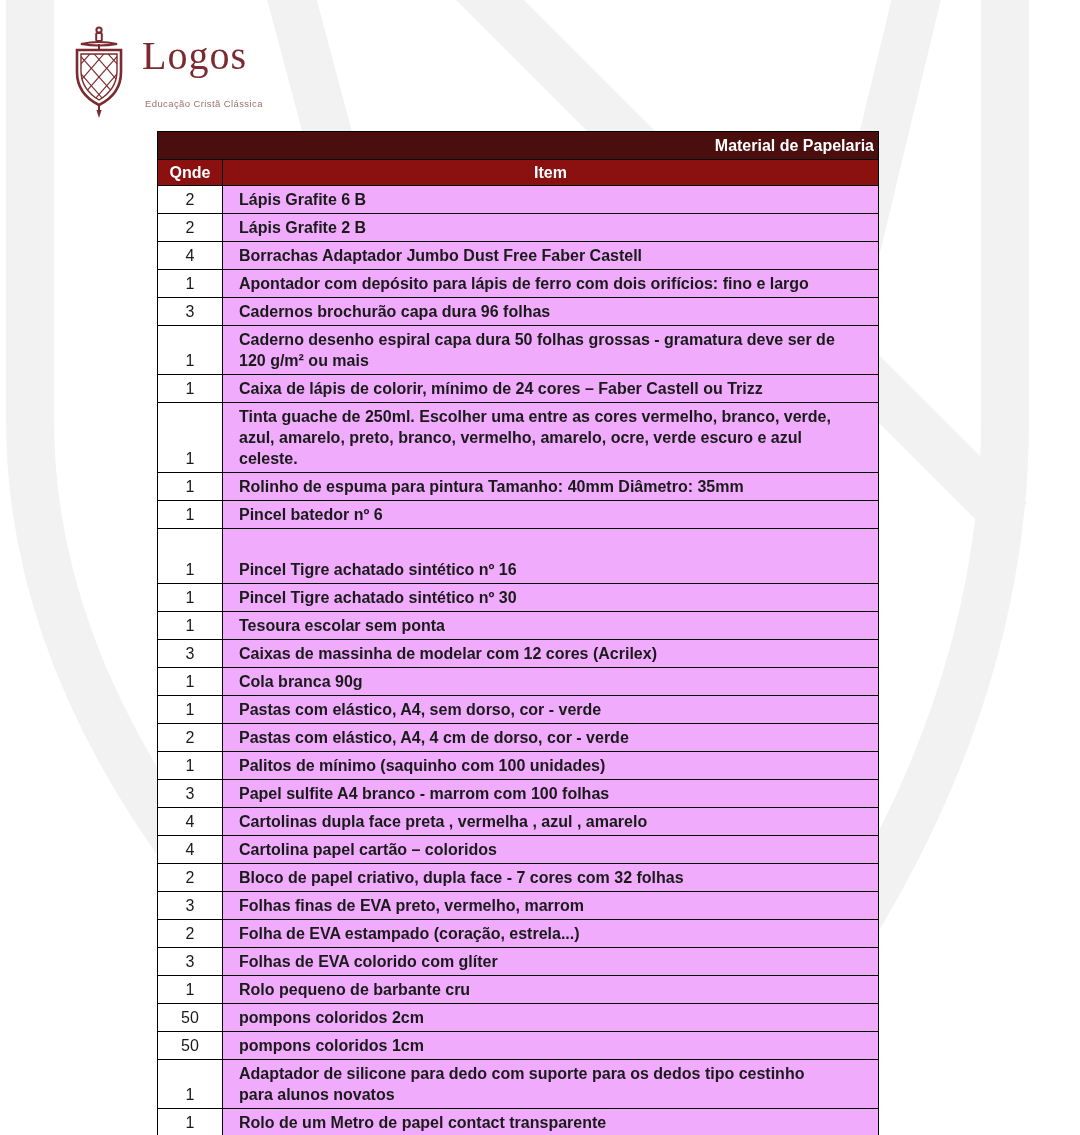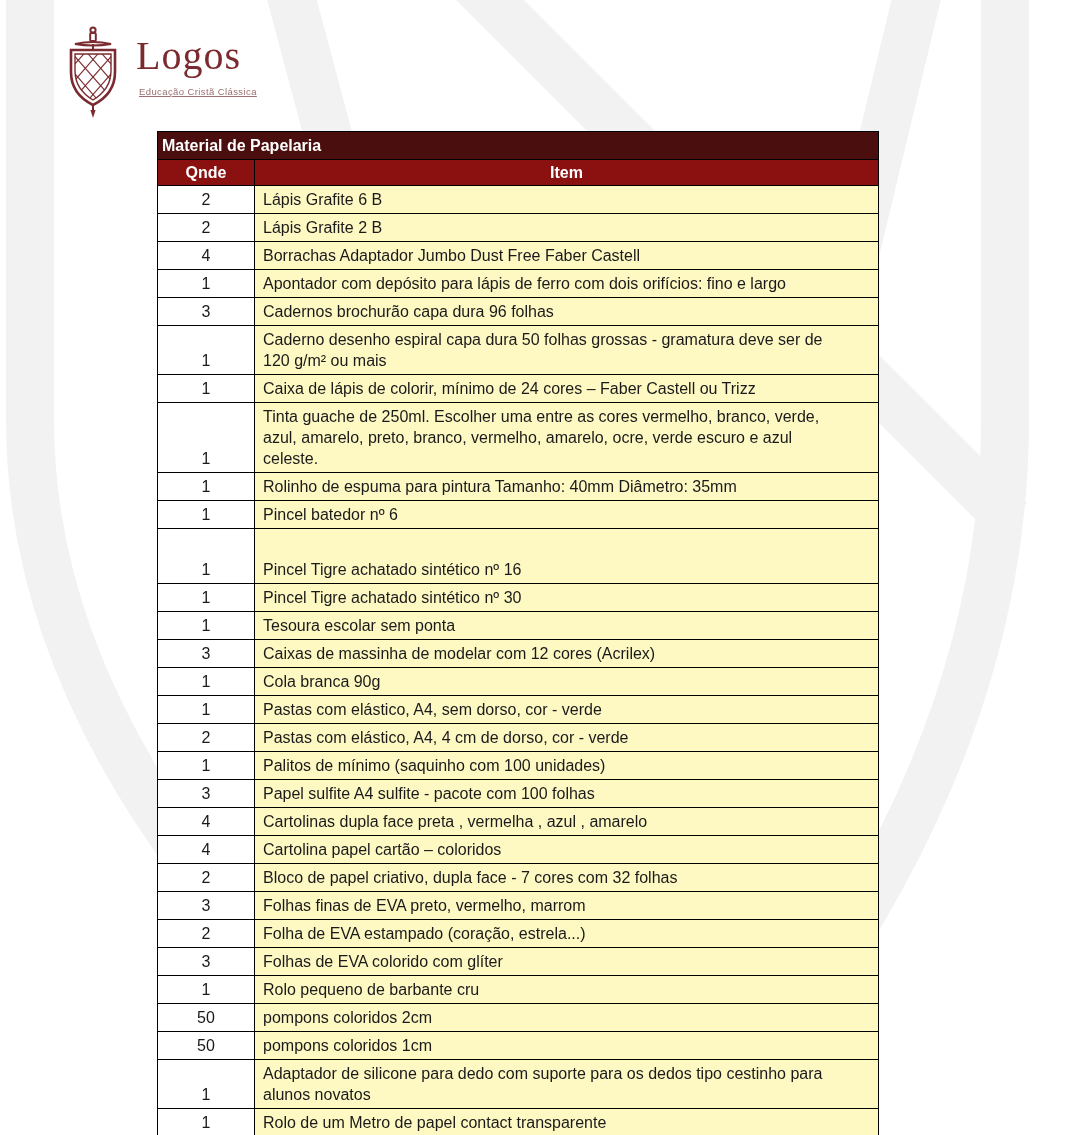--- a/index.html
+++ b/index.html
@@ -7,58 +7,58 @@
     position:relative;
     width:1080px;height:1135px;
     background:#ffffff;
     overflow:hidden;
     font-family:"Liberation Sans",sans-serif;
     color:#1a1a1a;
   }
   
   .watermark{position:absolute;inset:0;z-index:0;pointer-events:none;}
   
-  .logo{position:absolute;left:60px;top:26px;z-index:2;display:flex;align-items:flex-start;}
+  .logo{position:absolute;left:66px;top:26px;z-index:2;display:flex;align-items:flex-start;}
   .logo-shield{width:66px;height:94px;flex:0 0 auto;}
   .logo-text{margin-left:10px;margin-top:10px;}
   .logo-word{
     font-family:"Liberation Serif",serif;
     font-size:40px;line-height:40px;
     color:#7B2B2F;letter-spacing:1px;
   }
   .logo-tagline{
-    font-size:9.5px;color:#9C7070;margin-top:10px;margin-left:3px;letter-spacing:.4px;text-decoration:underline;
+    font-size:9.5px;color:#9C7070;margin-top:22px;margin-left:3px;letter-spacing:.4px;
   }
   
   .page-title{
     position:absolute;top:68px;left:0;width:100%;z-index:2;
     text-align:center;font-size:26px;font-weight:bold;color:#111;
   }
   
   .table-wrap{position:absolute;left:157px;top:131px;width:722px;z-index:2;}
   table.supply{
     border-collapse:collapse;width:100%;
     font-size:16px;line-height:21px;color:#1a1a1a;
   }
   table.supply th,table.supply td{border:1.5px solid #000;}
   th.section{
     background:#4A0E0E;color:#fff;font-size:16px;font-weight:bold;
-    padding:3px 4px;text-align:left;height:21px;
+    padding:3px 4px;text-align:right;height:21px;
   }
   th.colhead{
     background:#8B1111;color:#fff;font-size:16px;font-weight:bold;
-    padding:2px 20px;text-align:center;height:20px;
+    padding:2px 4px;text-align:center;height:20px;
   }
   th.colhead.qty{width:56px;}
   td.qty{
     width:56px;text-align:center;vertical-align:bottom;
     padding:3px 2px;background:#fff;
   }
   td.item{
-    padding:3px 40px 3px 8px;background:#fef9c3;vertical-align:bottom;
+    padding:3px 40px 3px 16px;background:#f0abfc;vertical-align:bottom;font-weight:bold;
   }
   tr.tall td{height:48px;}
   tr.tall td.item{vertical-align:bottom;}
 </style>
 </head>
 <body>
 
 <div class="page">
 
   <svg class="watermark" viewBox="0 0 1080 1135" preserveAspectRatio="none" aria-hidden="true">
@@ -187,21 +187,21 @@
           <tr>
             <td class="qty">2</td>
             <td class="item">Pastas com elástico, A4, 4 cm de dorso, cor - verde</td>
           </tr>
           <tr>
             <td class="qty">1</td>
             <td class="item">Palitos de mínimo (saquinho com 100 unidades)</td>
           </tr>
           <tr>
             <td class="qty">3</td>
-            <td class="item">Papel sulfite A4 sulfite - pacote com 100 folhas</td>
+            <td class="item">Papel sulfite A4 branco - marrom com 100 folhas</td>
           </tr>
           <tr>
             <td class="qty">4</td>
             <td class="item">Cartolinas dupla face preta , vermelha , azul , amarelo</td>
           </tr>
           <tr>
             <td class="qty">4</td>
             <td class="item">Cartolina papel cartão – coloridos</td>
           </tr>
           <tr>

